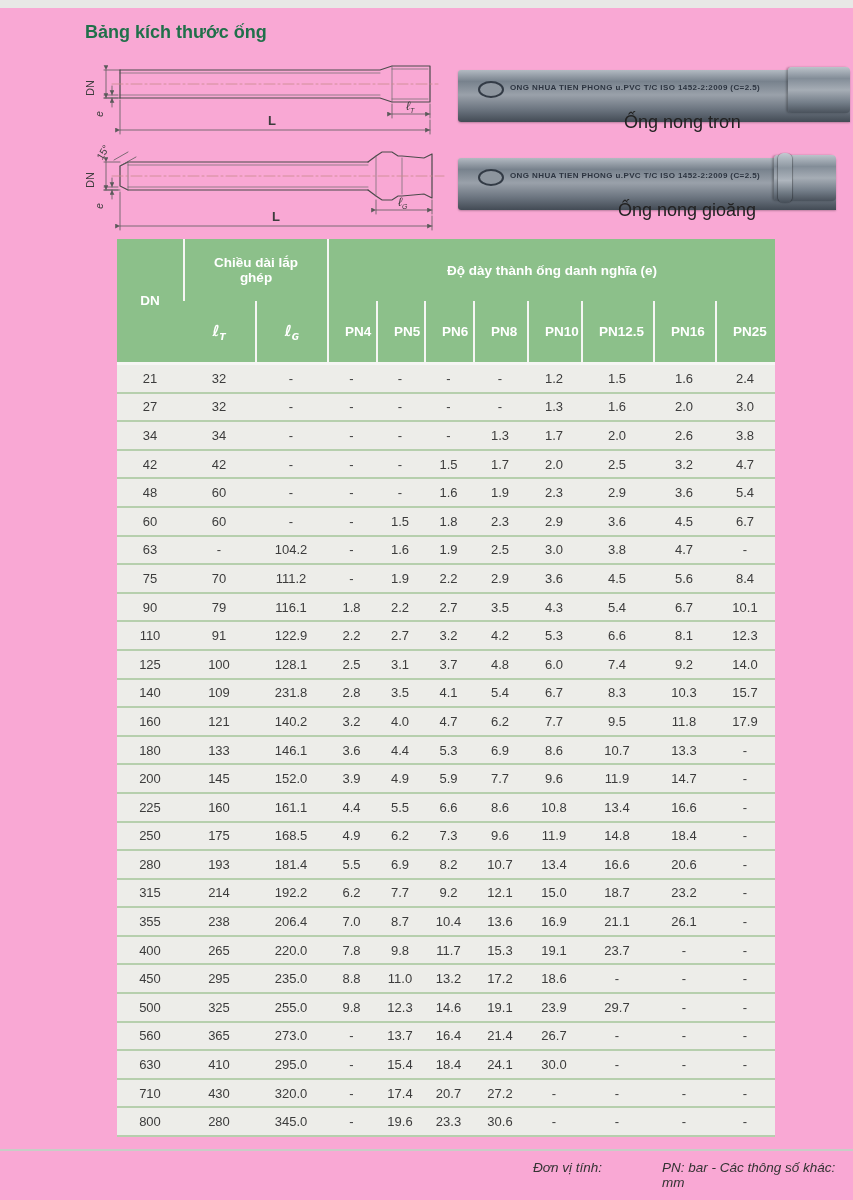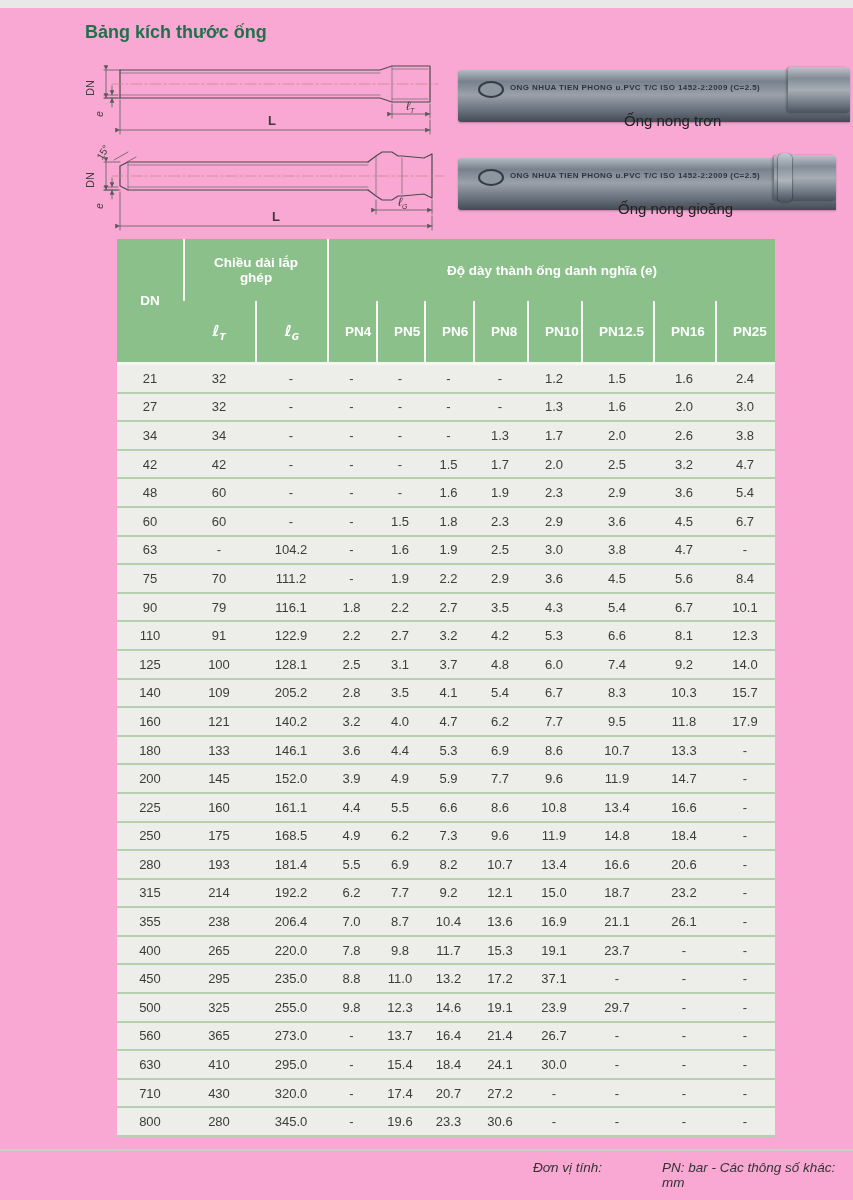--- a/index.html
+++ b/index.html
@@ -25,21 +25,21 @@
   .pipe-print{position:absolute;left:52px;top:13px;font-size:8px;font-weight:bold;
     color:#2c3440;letter-spacing:.4px;white-space:nowrap;}
   .pipe-logo{position:absolute;left:20px;top:11px;width:22px;height:13px;border:2px solid #333b46;
     border-radius:50%;background:#8d959e;}
   .pipe-socket{position:absolute;right:0;top:-3px;width:62px;height:46px;border-radius:4px;
     background:linear-gradient(to bottom,#bcc3ca 0%,#838d98 25%,#a6adb5 50%,#737d88 78%,#4a525c 100%);
     box-shadow:-2px 0 2px rgba(0,0,0,.25);}
   .gasket-ring{position:absolute;right:44px;top:-5px;width:14px;height:50px;border-radius:6px;
     background:linear-gradient(to bottom,#c3cad1 0%,#8b959f 30%,#aeb5bd 55%,#6f7983 80%,#454d57 100%);
     box-shadow:-1px 0 1px rgba(0,0,0,.3),1px 0 1px rgba(0,0,0,.3);}
-  .photo-caption{font-size:15px;color:#222;}
+  .photo-caption{font-size:18px;color:#222;}
   
   table.dim-table{border-collapse:separate;border-spacing:0;width:658px;table-layout:fixed;}
   .dim-table thead th{
     background:#8cc08a;color:#ffffff;font-weight:bold;font-size:13.5px;
     padding:16px;vertical-align:middle;text-align:center;}
   .dim-table thead tr.h1 th{height:26px;}
   .dim-table thead tr.h2 th{height:29px;}
   .dim-table thead th.sep{border-left:2px solid #f6f6f4;}
   .dim-table thead tr.h2 th{border-left:2px solid #f6f6f4;text-align:center;}
   .dim-table thead tr.h2 th:first-child{border-left:none;}
@@ -320,21 +320,21 @@
             <td>3.7</td>
             <td>4.8</td>
             <td>6.0</td>
             <td>7.4</td>
             <td>9.2</td>
             <td>14.0</td>
           </tr>
           <tr>
             <td>140</td>
             <td>109</td>
-            <td>205.2</td>
+            <td>231.8</td>
             <td>2.8</td>
             <td>3.5</td>
             <td>4.1</td>
             <td>5.4</td>
             <td>6.7</td>
             <td>8.3</td>
             <td>10.3</td>
             <td>15.7</td>
           </tr>
           <tr>
@@ -455,21 +455,21 @@
             <td>-</td>
           </tr>
           <tr>
             <td>450</td>
             <td>295</td>
             <td>235.0</td>
             <td>8.8</td>
             <td>11.0</td>
             <td>13.2</td>
             <td>17.2</td>
-            <td>37.1</td>
+            <td>18.6</td>
             <td>-</td>
             <td>-</td>
             <td>-</td>
           </tr>
           <tr>
             <td>500</td>
             <td>325</td>
             <td>255.0</td>
             <td>9.8</td>
             <td>12.3</td>

